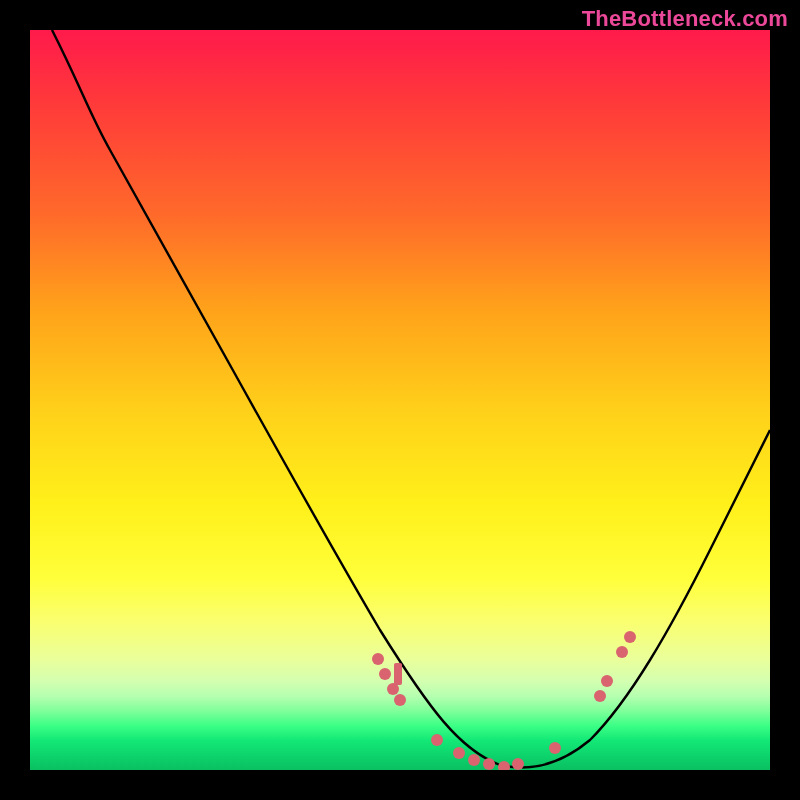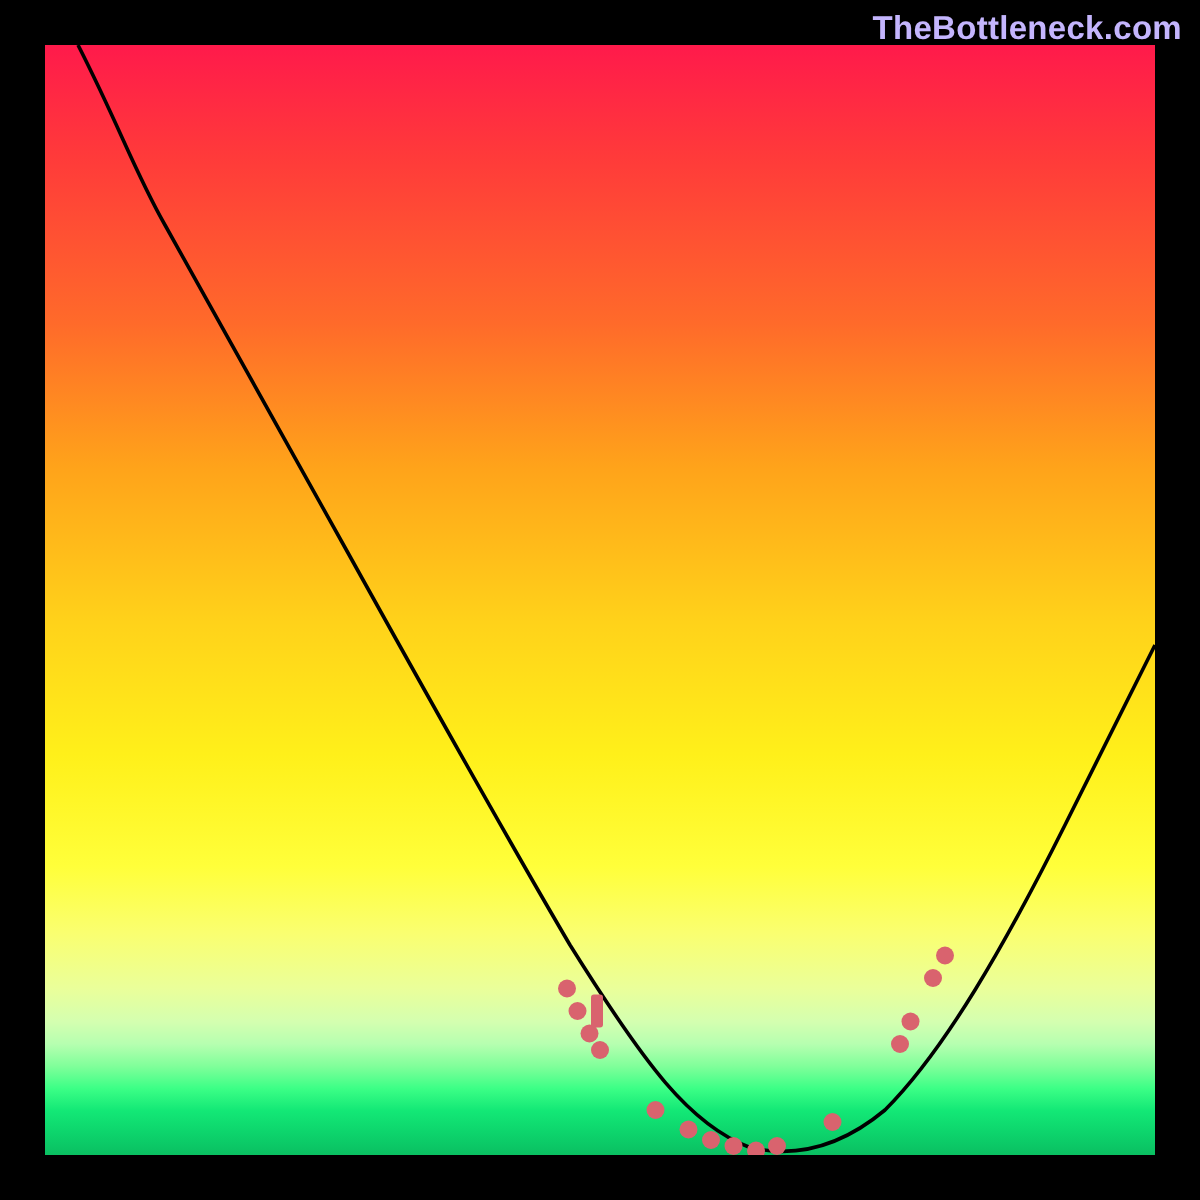--- a/index.html
+++ b/index.html
@@ -43,21 +43,21 @@
     );
   }
   svg.curve {
     position: absolute;
     inset: 0;
   }
   .attribution {
     position: absolute;
     top: 6px;
     right: 12px;
-    color: #c4b5fd;
+    color: #ec4899;
     font-size: 22px;
     font-weight: 600;
     letter-spacing: 0.2px;
   }
 </style>
 </head>
 <body>
 
 <div class="frame">
   <div class="grad"></div>

